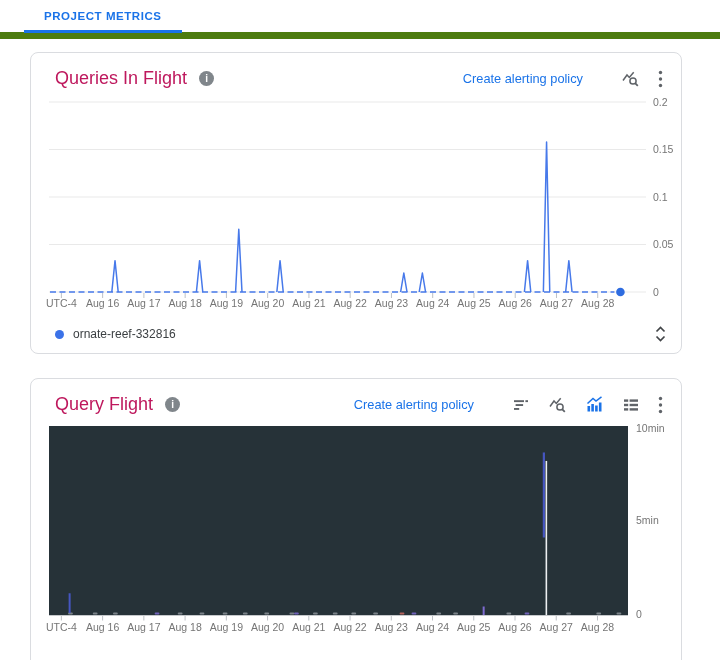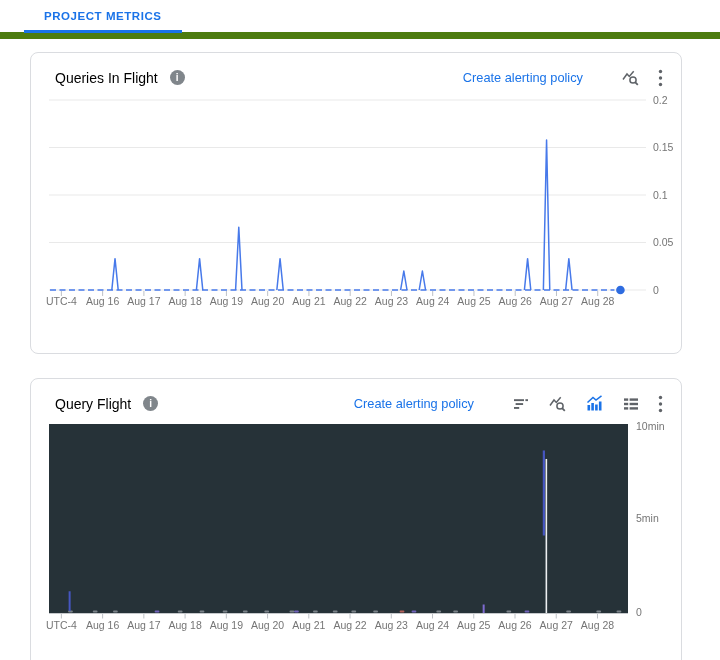--- a/index.html
+++ b/index.html
@@ -13,21 +13,21 @@
   .tab.active{color:#1a73e8;}
   .tab .ink{position:absolute;left:0;right:0;bottom:-1px;height:3px;background:#1a73e8;}
   
   .card{position:absolute;left:30px;width:652px;background:#fff;border:1px solid #dadce0;
         border-radius:8px;box-sizing:border-box;}
   .card1{top:52px;height:302px;}
   .card2{top:378px;height:300px;}
   .card-header{display:flex;justify-content:space-between;align-items:center;
                padding:15px 18px 0 24px;}
   .title-wrap{display:flex;align-items:center;}
-  .card-title{font-size:14px;color:#000000;}
+  .card-title{font-size:18px;color:#be185d;}
   .info-icon{width:15px;height:15px;border-radius:50%;background:#80868b;color:#fff;
              font-size:10px;font-weight:700;display:inline-flex;align-items:center;
              justify-content:center;margin-left:12px;cursor:pointer;line-height:1;}
   .actions{display:flex;align-items:center;gap:18px;}
   .link{color:#1a73e8;font-size:12.8px;text-decoration:none;cursor:pointer;margin-right:20px;}
   .icon-btn{display:inline-flex;align-items:center;justify-content:center;cursor:pointer;}
   .chart-svg{display:block;}
   .axlbl{font-size:10.5px;fill:#757575;}
   
   .legend{position:absolute;left:24px;right:14px;bottom:11px;display:flex;
@@ -115,20 +115,30 @@
         <path d="M 165.39087767795445 203 L 168.59087767795444 171.65 L 171.79087767795443 203" stroke="#4779ea" fill="none" stroke-width="1.5" stroke-linejoin="round"></path>
         <path d="M 204.58576364892883 203 L 207.78576364892882 140.3 L 210.9857636489288 203" stroke="#4779ea" fill="none" stroke-width="1.5" stroke-linejoin="round"></path>
         <path d="M 245.8435383552177 203 L 249.0435383552177 171.65 L 252.24353835521768 203" stroke="#4779ea" fill="none" stroke-width="1.5" stroke-linejoin="round"></path>
         <path d="M 369.6168624740843 203 L 372.8168624740843 184 L 376.0168624740843 203" stroke="#4779ea" fill="none" stroke-width="1.5" stroke-linejoin="round"></path>
         <path d="M 388.1828610919143 203 L 391.38286109191426 184 L 394.58286109191425 203" stroke="#4779ea" fill="none" stroke-width="1.5" stroke-linejoin="round"></path>
         <path d="M 493.3901865929509 203 L 496.5901865929509 171.65 L 499.7901865929509 203" stroke="#4779ea" fill="none" stroke-width="1.5" stroke-linejoin="round"></path>
         <path d="M 512.3687629578437 203 L 515.5687629578438 52.900000000000006 L 518.7687629578438 203" stroke="#4779ea" fill="none" stroke-width="1.5" stroke-linejoin="round"></path>
         <path d="M 534.6479612992397 203 L 537.8479612992397 171.65 L 541.0479612992398 203" stroke="#4779ea" fill="none" stroke-width="1.5" stroke-linejoin="round"></path>
         <circle cx="589.4201796821009" cy="203" r="4.3" fill="#2e6ce0"></circle>
       </svg>
+    <div class="legend">
+      <span class="legend-dot"></span>
+      <span>ornate-reef-332816</span>
+      <span class="unfold">
+        <svg width="13" height="16" viewBox="0 0 13 16">
+          <path d="M2.5 5.5 L6.5 1.5 L10.5 5.5" stroke="#424548" fill="none" stroke-width="1.7"></path>
+          <path d="M2.5 10.5 L6.5 14.5 L10.5 10.5" stroke="#424548" fill="none" stroke-width="1.7"></path>
+        </svg>
+      </span>
+    </div>
   </div>
 
   <div class="card card2">
     <div class="card-header">
       <div class="title-wrap">
         <span class="card-title">Query Flight</span>
         <span class="info-icon">i</span>
       </div>
       <div class="actions">
         <a class="link">Create alerting policy</a>

